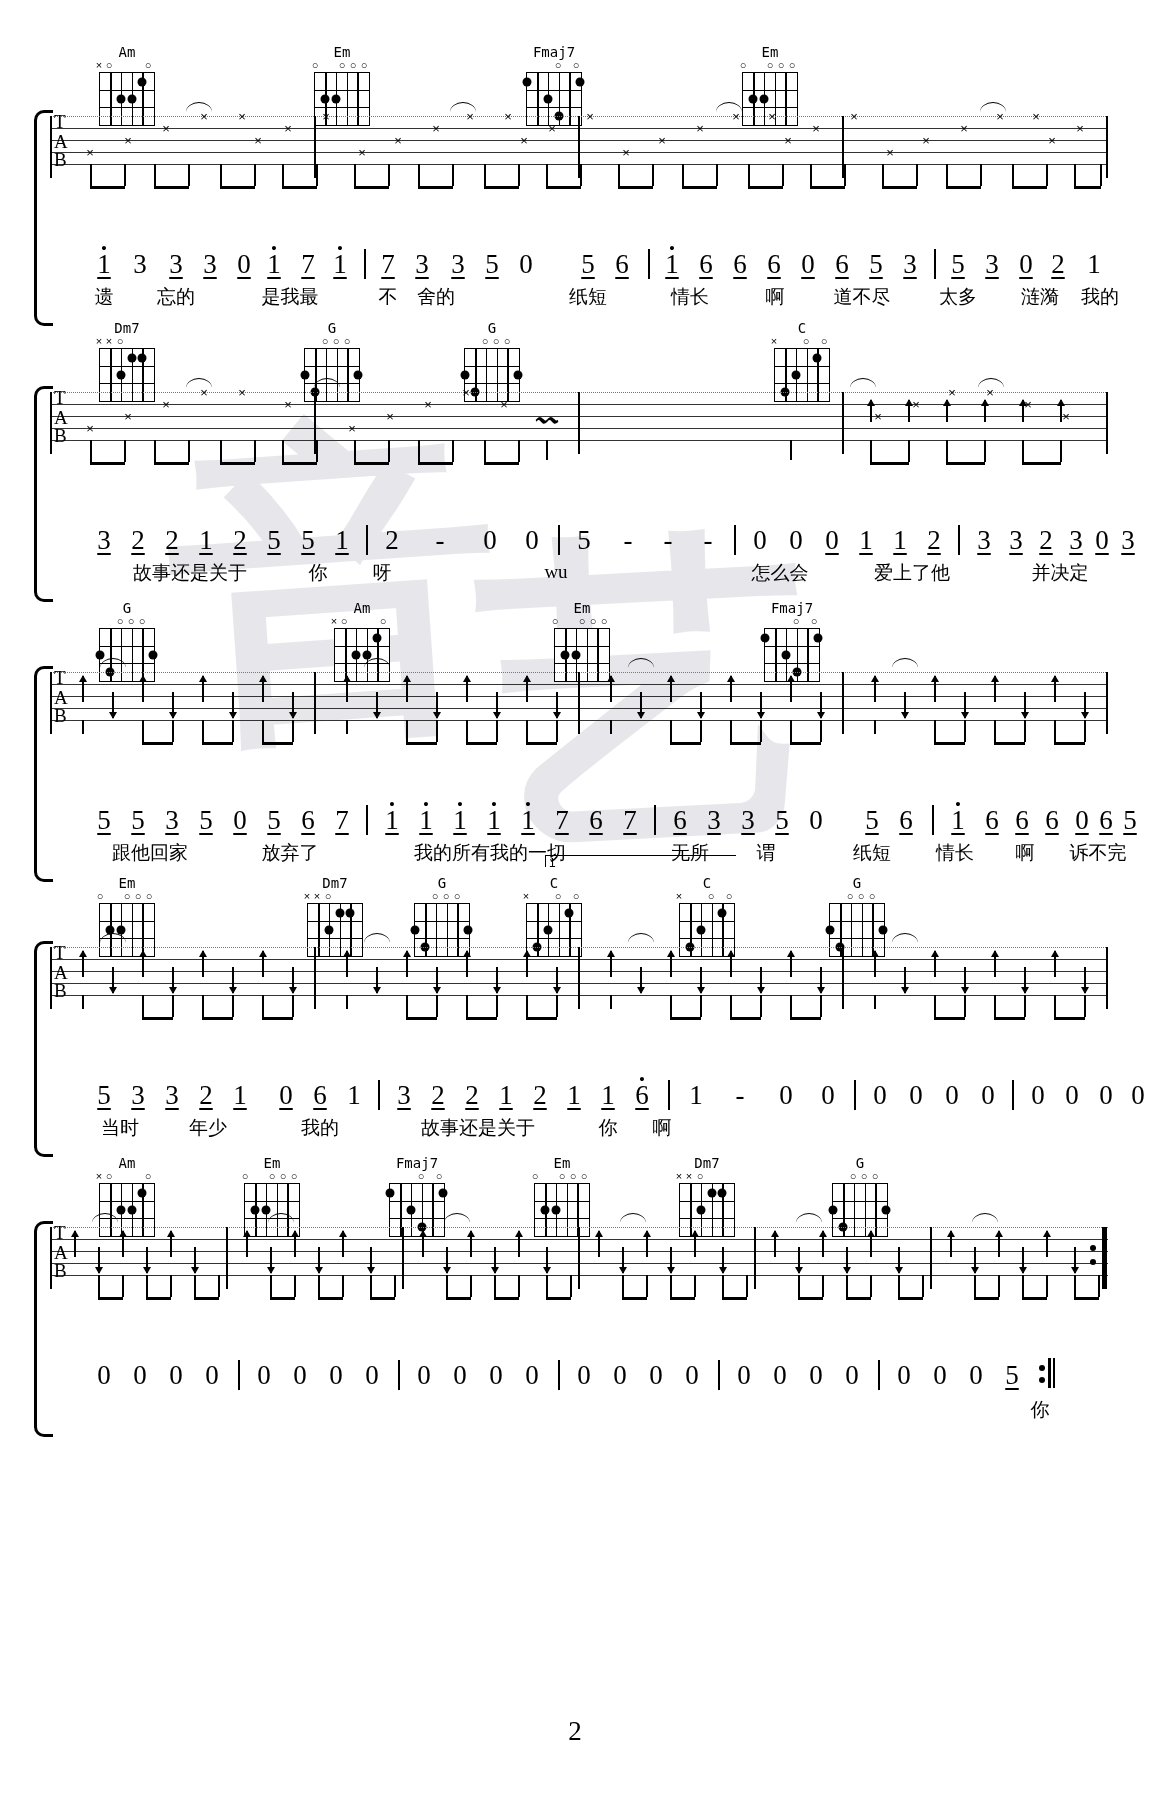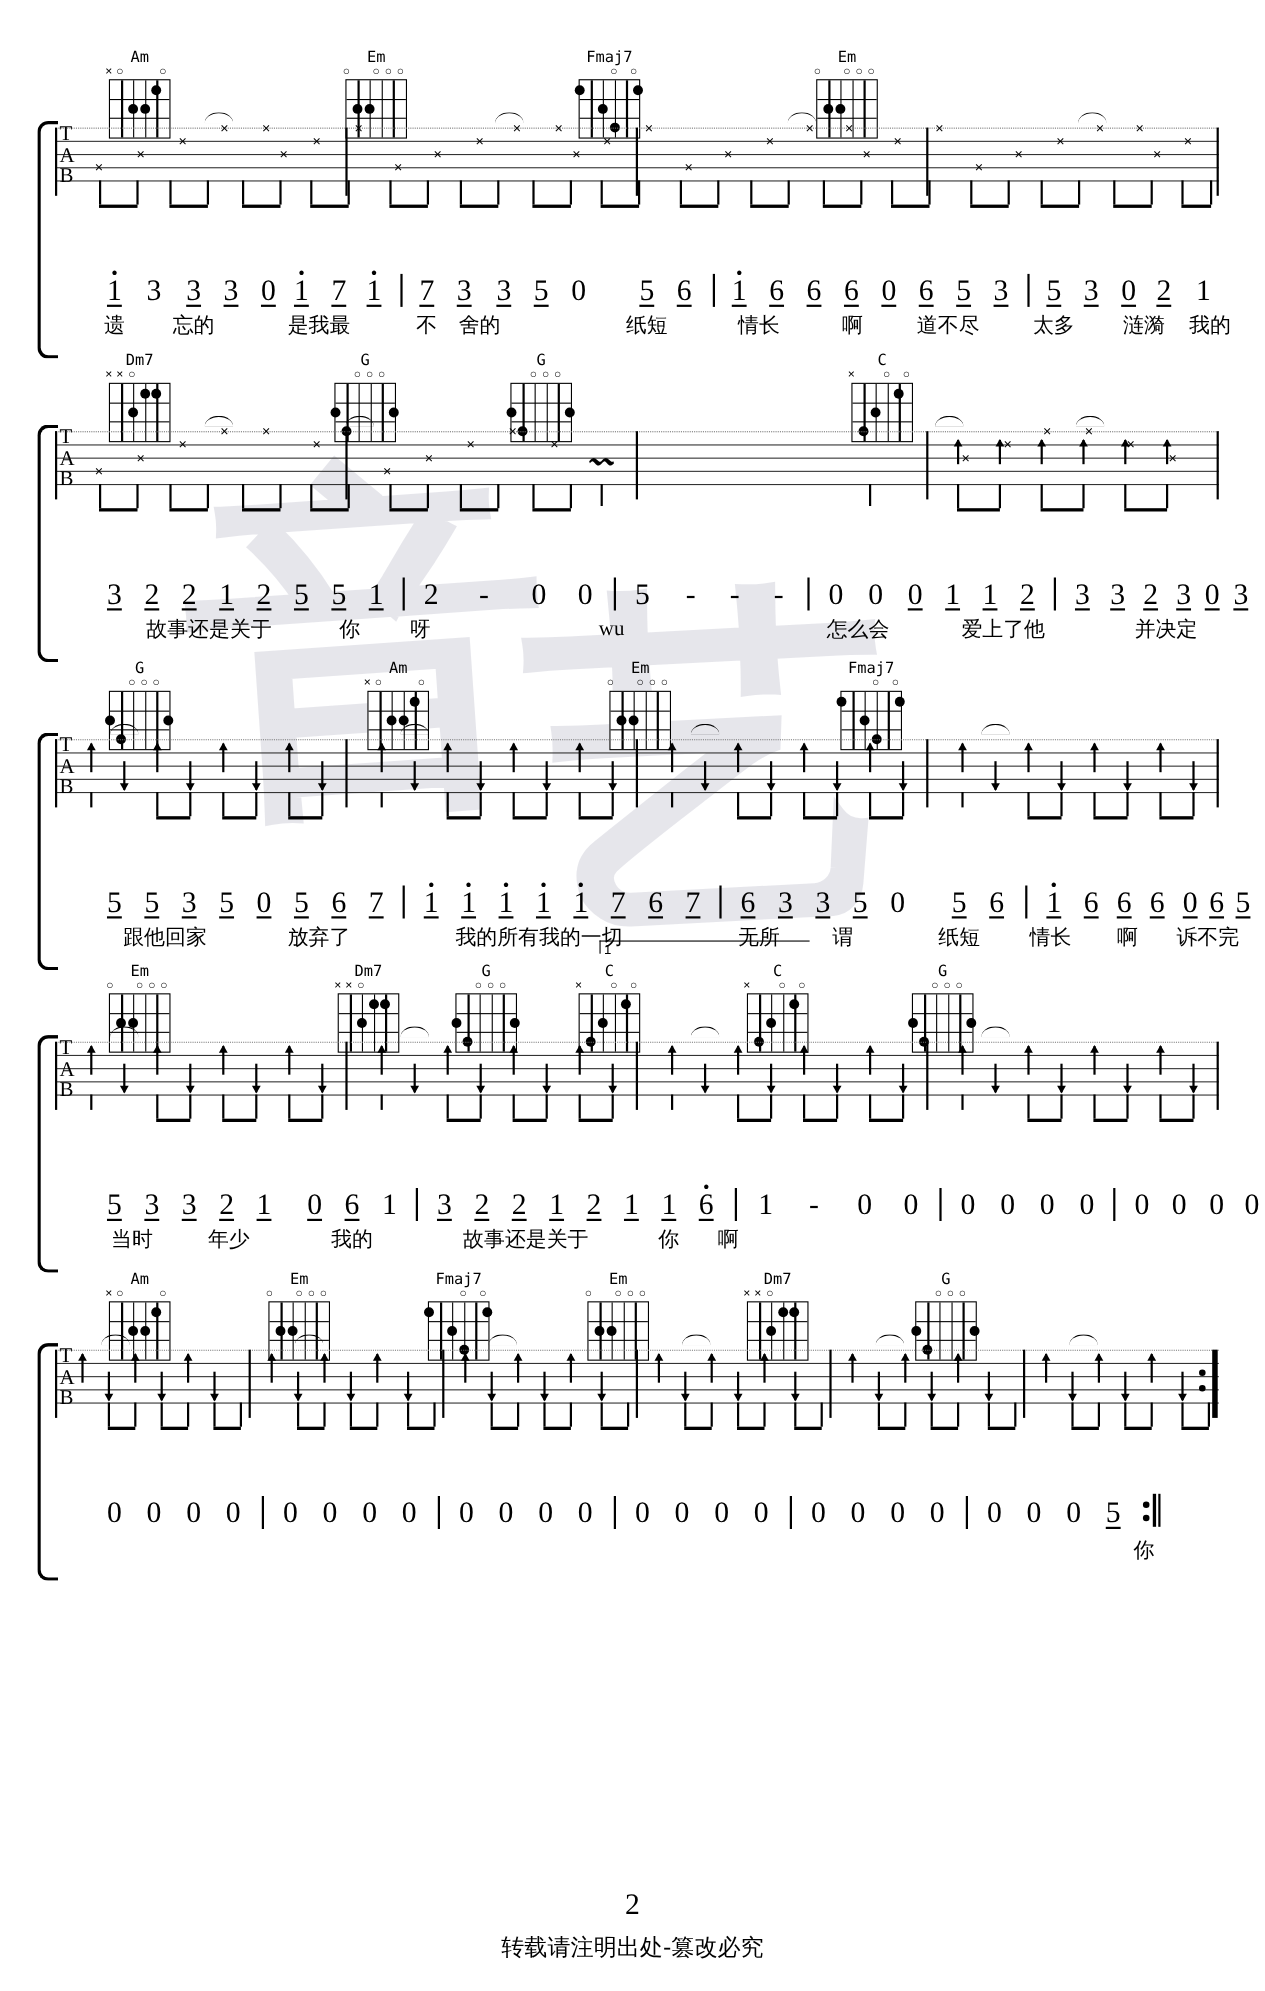--- a/index.html
+++ b/index.html
@@ -1342,14 +1342,13 @@
         <span style="position:absolute;left:3px;top:19px;width:6px;height:6px;border-radius:50%;background:#000;display:block;"></span>
       </span>
     </div>
 
     <div class="lyrics" style="top:240px;">
       <span style="left:1040px;">你</span>
     </div>
   </div>
 
   <div id="pagenum">2</div>
-  <div id="footnote">转载请注明出处-篡改必究</div>
 </div>
 
 </body></html>

